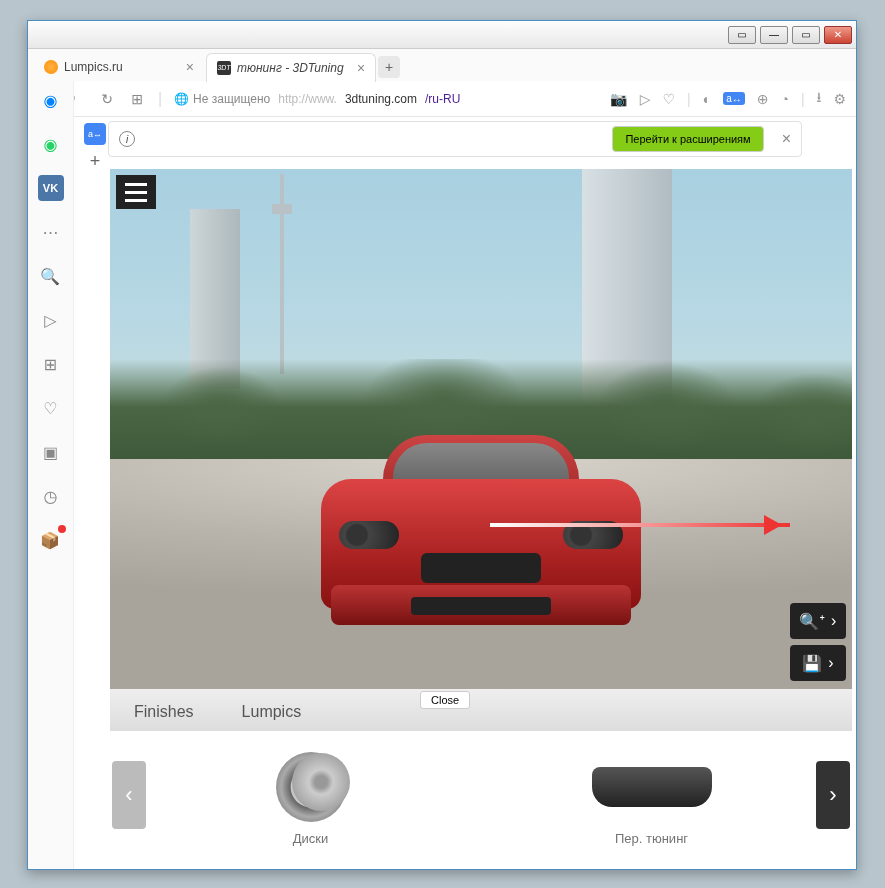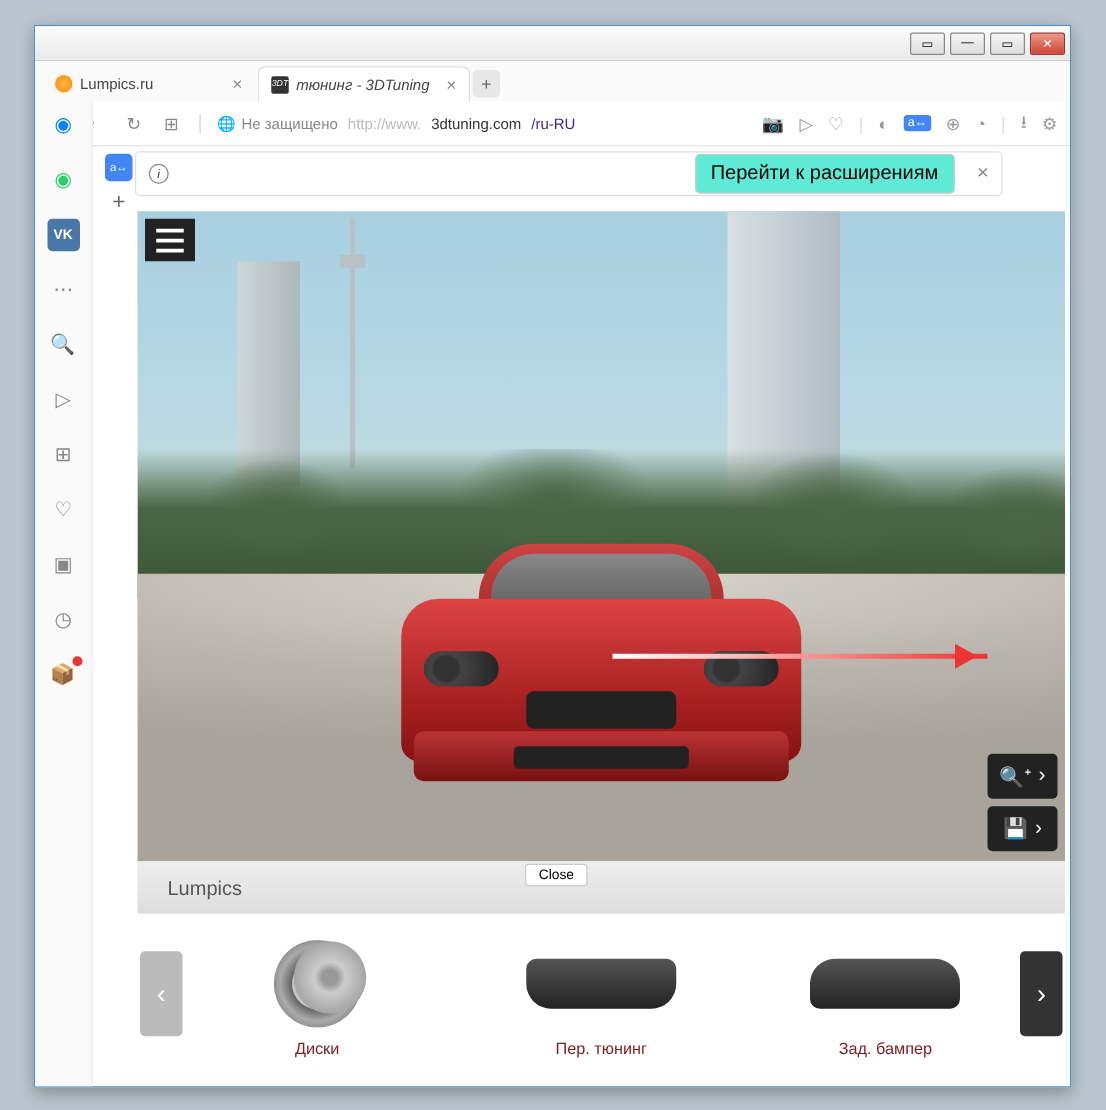--- a/index.html
+++ b/index.html
@@ -23,21 +23,21 @@
 
 .addr-row { height: 36px; display: flex; align-items: center; padding: 0 10px; gap: 12px; border-bottom: 1px solid #e5e5e5; }
 .nav-btn { color: #888; font-size: 14px; cursor: pointer; width: 18px; text-align: center; }
 .addr-box { flex: 1; display: flex; align-items: center; gap: 8px; font-size: 12px; color: #888; }
 .secure-badge { display: flex; align-items: center; gap: 4px; color: #888; }
 .addr-icons { display: flex; align-items: center; gap: 12px; color: #999; font-size: 14px; }
 .addr-icons .ic { cursor: pointer; }
 
 .notif-bar { height: 36px; margin: 4px 54px 0 80px; display: flex; align-items: center; gap: 10px; padding: 0 10px; font-size: 12px; color: #444; border: 1px solid #e0e0e0; border-radius: 4px; background: #fff; }
 .notif-bar .info-ic { width: 16px; height: 16px; border: 1px solid #888; border-radius: 50%; display: flex; align-items: center; justify-content: center; font-size: 10px; font-style: italic; }
-.notif-btn { margin-left: auto; padding: 6px 12px; border: 1px solid #ccc; border-radius: 4px; background: #5eead4; font-size: 16px; cursor: pointer; }
+.notif-btn { margin-left: auto; padding: 6px 12px; border: 1px solid #ccc; border-radius: 4px; background: #84cc16; font-size: 11px; cursor: pointer; }
 .notif-close { color: #888; font-size: 16px; cursor: pointer; margin-left: 8px; }
 
 .left-sidebar { position: absolute; top: 60px; left: 0; width: 46px; height: calc(100% - 60px); background: #fafafa; border-right: 1px solid #eee; display: flex; flex-direction: column; align-items: center; padding-top: 6px; gap: 18px; }
 .ls-item { width: 26px; height: 26px; display: flex; align-items: center; justify-content: center; font-size: 16px; color: #888; cursor: pointer; position: relative; }
 .ls-item.msg { color: #0084ff; }
 .ls-item.wa { color: #25d366; }
 .ls-item.vk { background: #4a76a8; color: #fff; border-radius: 4px; font-size: 11px; font-weight: bold; }
 .ls-badge { position: absolute; top: -2px; right: -2px; width: 8px; height: 8px; background: #e33; border-radius: 50%; }
 
 .ext-bar { position: absolute; top: 102px; left: 52px; width: 30px; height: 60px; display: flex; flex-direction: column; align-items: center; gap: 6px; }
@@ -75,21 +75,21 @@
 .fab { background: #222; color: #fff; height: 36px; min-width: 56px; border-radius: 4px; display: flex; align-items: center; justify-content: center; gap: 6px; font-size: 16px; cursor: pointer; padding: 0 8px; }
 
 .tabbar { display: flex; align-items: flex-end; height: 42px; background: linear-gradient(#eee,#ddd); }
 .tabbar .t { padding: 10px 24px; font-size: 16px; color: #555; cursor: pointer; }
 .tabbar .t.active { background: #fff; border-radius: 8px 8px 0 0; color: #333; font-weight: 500; }
 .close-chip { position: absolute; top: 522px; left: 310px; background: #fff; border: 1px solid #ccc; padding: 2px 10px; font-size: 11px; border-radius: 3px; z-index: 5; }
 
 .parts-row { position: relative; height: 130px; display: flex; align-items: center; background: #fff; padding: 0 40px; gap: 20px; }
 .part { flex: 1; display: flex; flex-direction: column; align-items: center; gap: 4px; cursor: pointer; }
 .part-thumb { width: 130px; height: 80px; display: flex; align-items: center; justify-content: center; }
-.part-label { font-size: 13px; color: #7f1d1d; }
+.part-label { font-size: 13px; color: #737373; }
 .scroll-btn { position: absolute; top: 30px; width: 34px; height: 68px; background: #333; color: #fff; display: flex; align-items: center; justify-content: center; font-size: 22px; cursor: pointer; border-radius: 4px; }
 .scroll-btn.l { left: 2px; background: #bbb; } .scroll-btn.r { right: 2px; }
 
 
 .wheel { width: 70px; height: 70px; border-radius: 50%; background: radial-gradient(circle,#ddd 20%,#888 22%,#ccc 40%,#666 42%,#aaa 60%,#555); position: relative; }
 .wheel2 { position: absolute; left: 46px; top: 6px; width: 58px; height: 58px; border-radius: 50%; background: radial-gradient(circle,#999 15%,#ccc 30%,#888); }
 .bumper-thumb { width: 120px; height: 40px; background: linear-gradient(180deg,#555,#222); border-radius: 8px 8px 20px 20px; position: relative; }
 .bumper-thumb.rear { border-radius: 20px 20px 8px 8px; }
 .skirt { width: 130px; height: 30px; background: linear-gradient(180deg,#444,#111); clip-path: polygon(0 60%,12% 0,88% 0,100% 60%,100% 100%,0 100%); }
 </style>
@@ -210,42 +210,37 @@
         <div class="fab">
             <span>💾</span>
             <span>›</span>
           </div>
       </div>
     </div>
 
     <div class="close-chip">Close</div>
 
     <div class="tabbar">
+      <div class="t">Finishes</div>
       <div class="t">Lumpics</div>
     </div>
 
     <div class="parts-row">
       <div class="scroll-btn l">‹</div>
       <div class="part">
         <div class="part-thumb" style="position:relative">
             <div class="wheel"></div>
             <div class="wheel2"></div>
           </div>
         <div class="part-label">Диски</div>
       </div>
       <div class="part">
         <div class="part-thumb">
             <div class="bumper-thumb"></div>
           </div>
         <div class="part-label">Пер. тюнинг</div>
       </div>
-      <div class="part">
-        <div class="part-thumb">
-            <div class="bumper-thumb rear"></div>
-          </div>
-        <div class="part-label">Зад. бампер</div>
-      </div>
       <div class="scroll-btn r">›</div>
     </div>
 
   </div>
 
 </div>
 
 </body></html>

